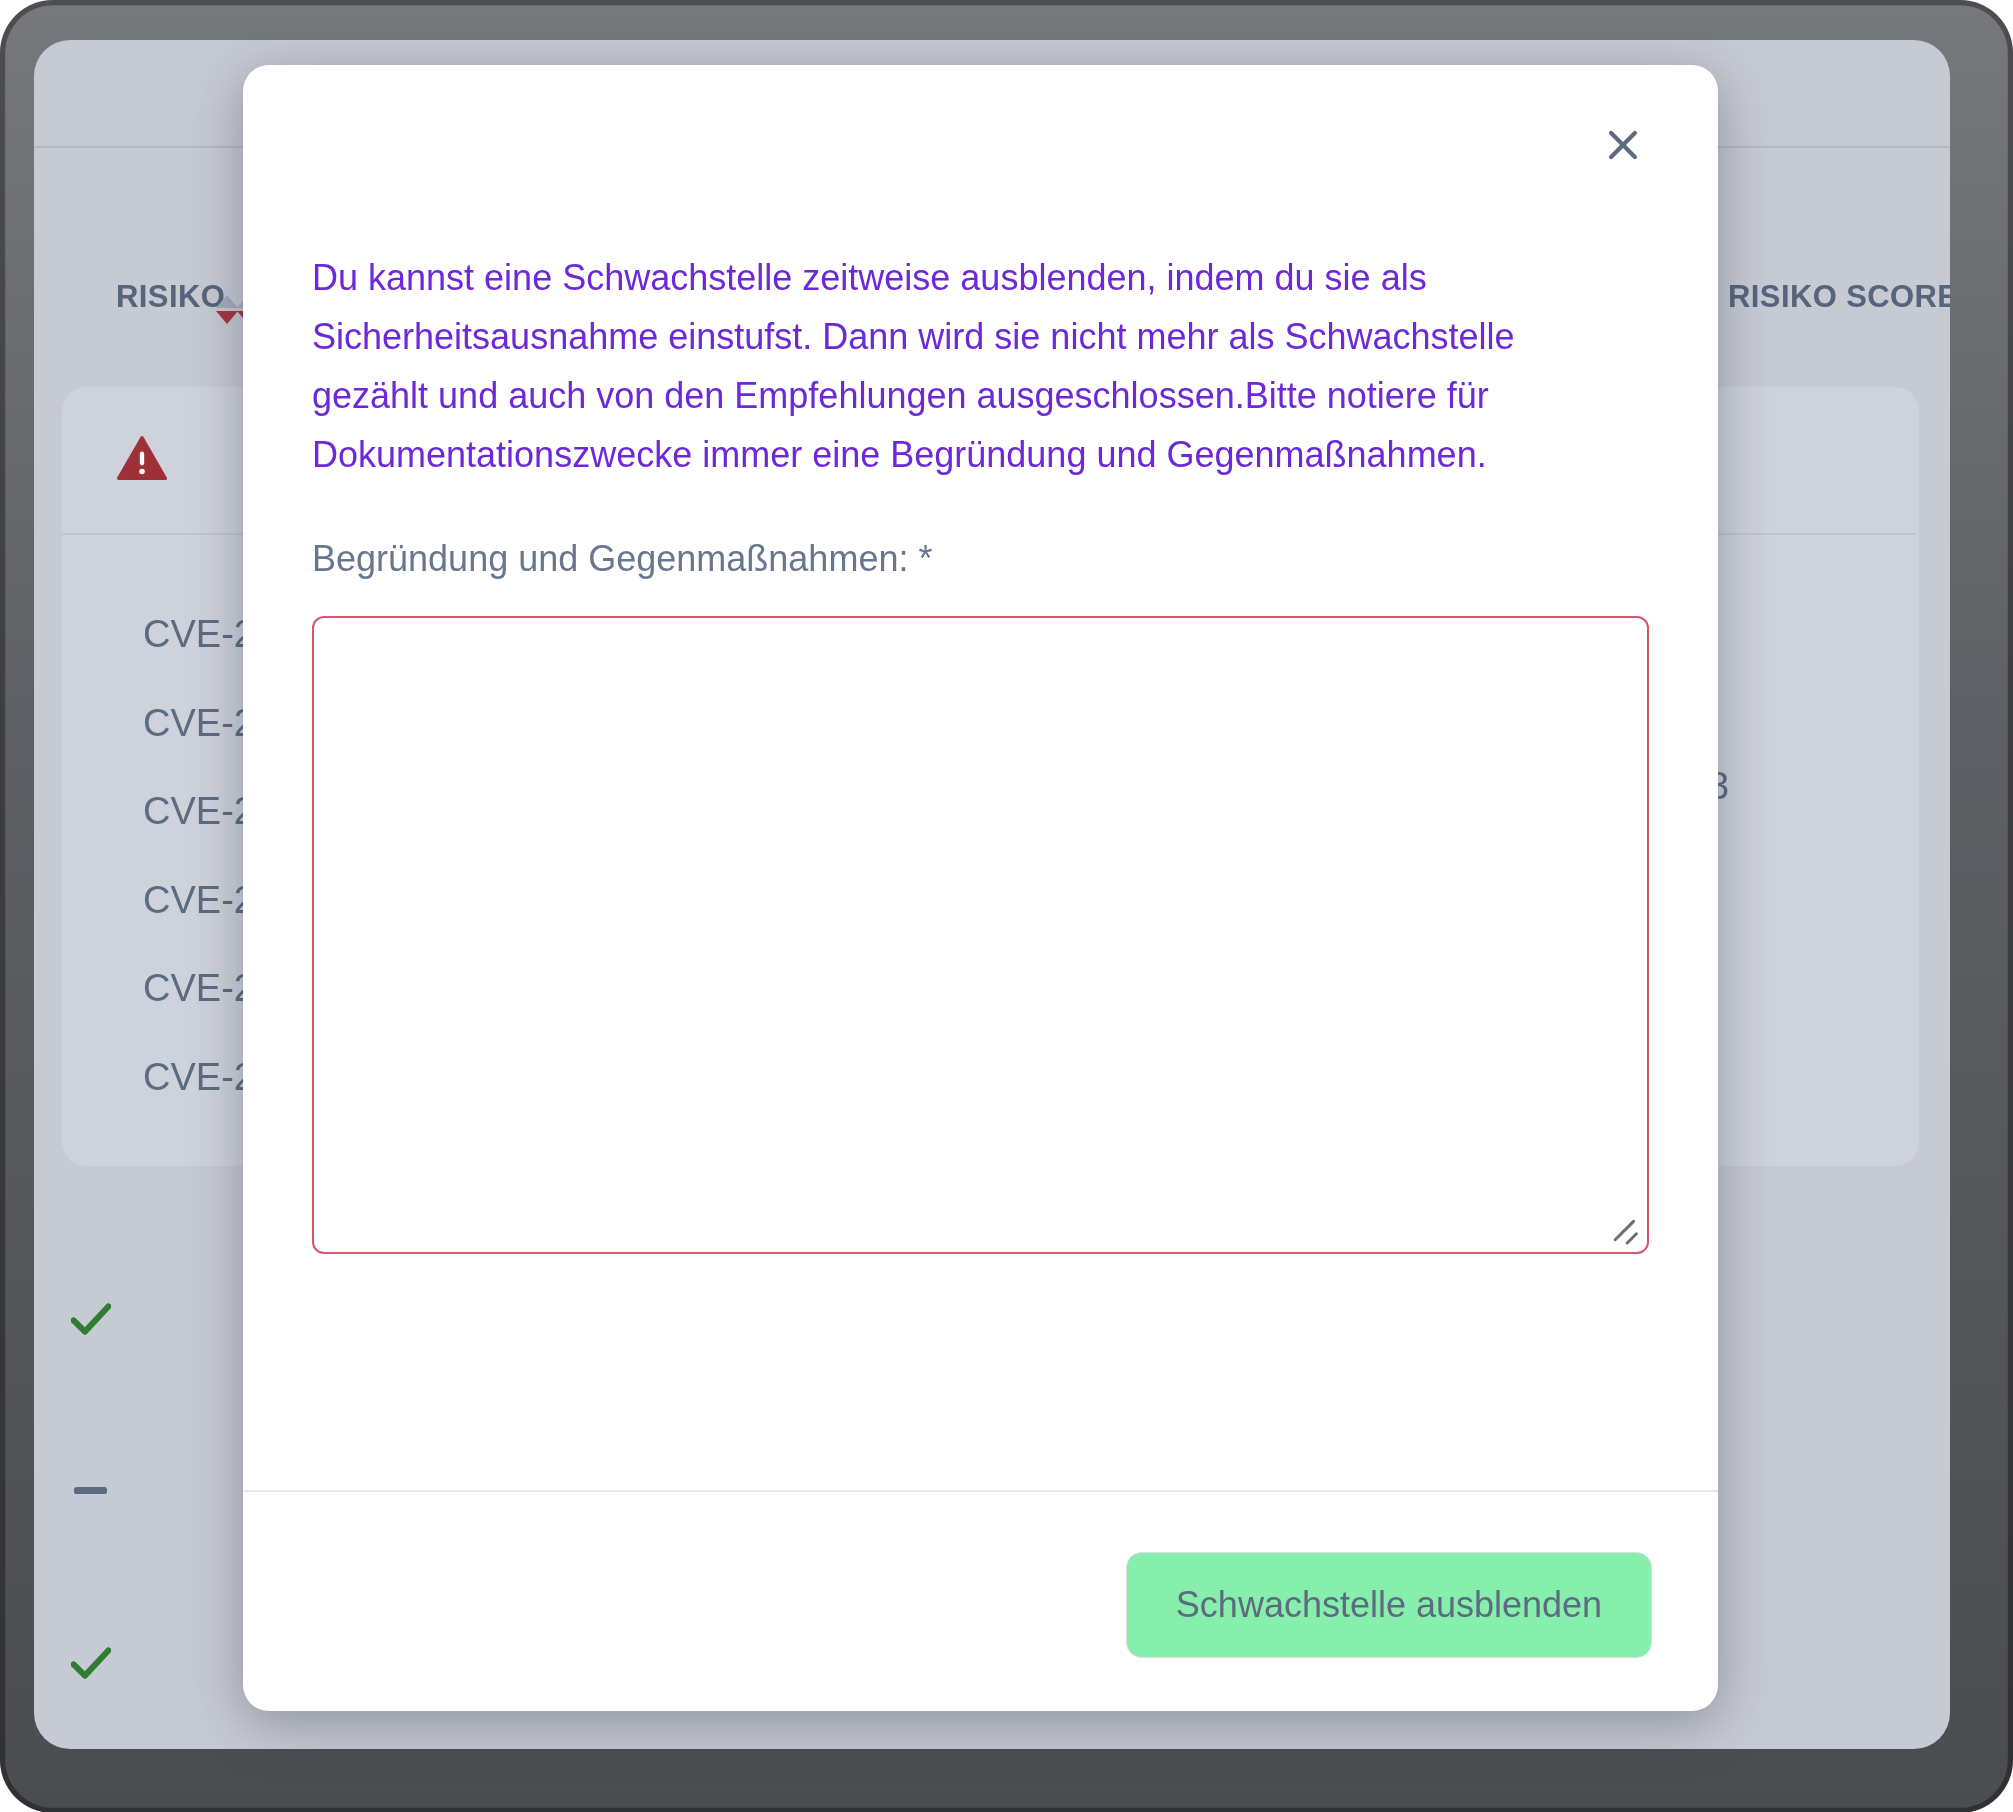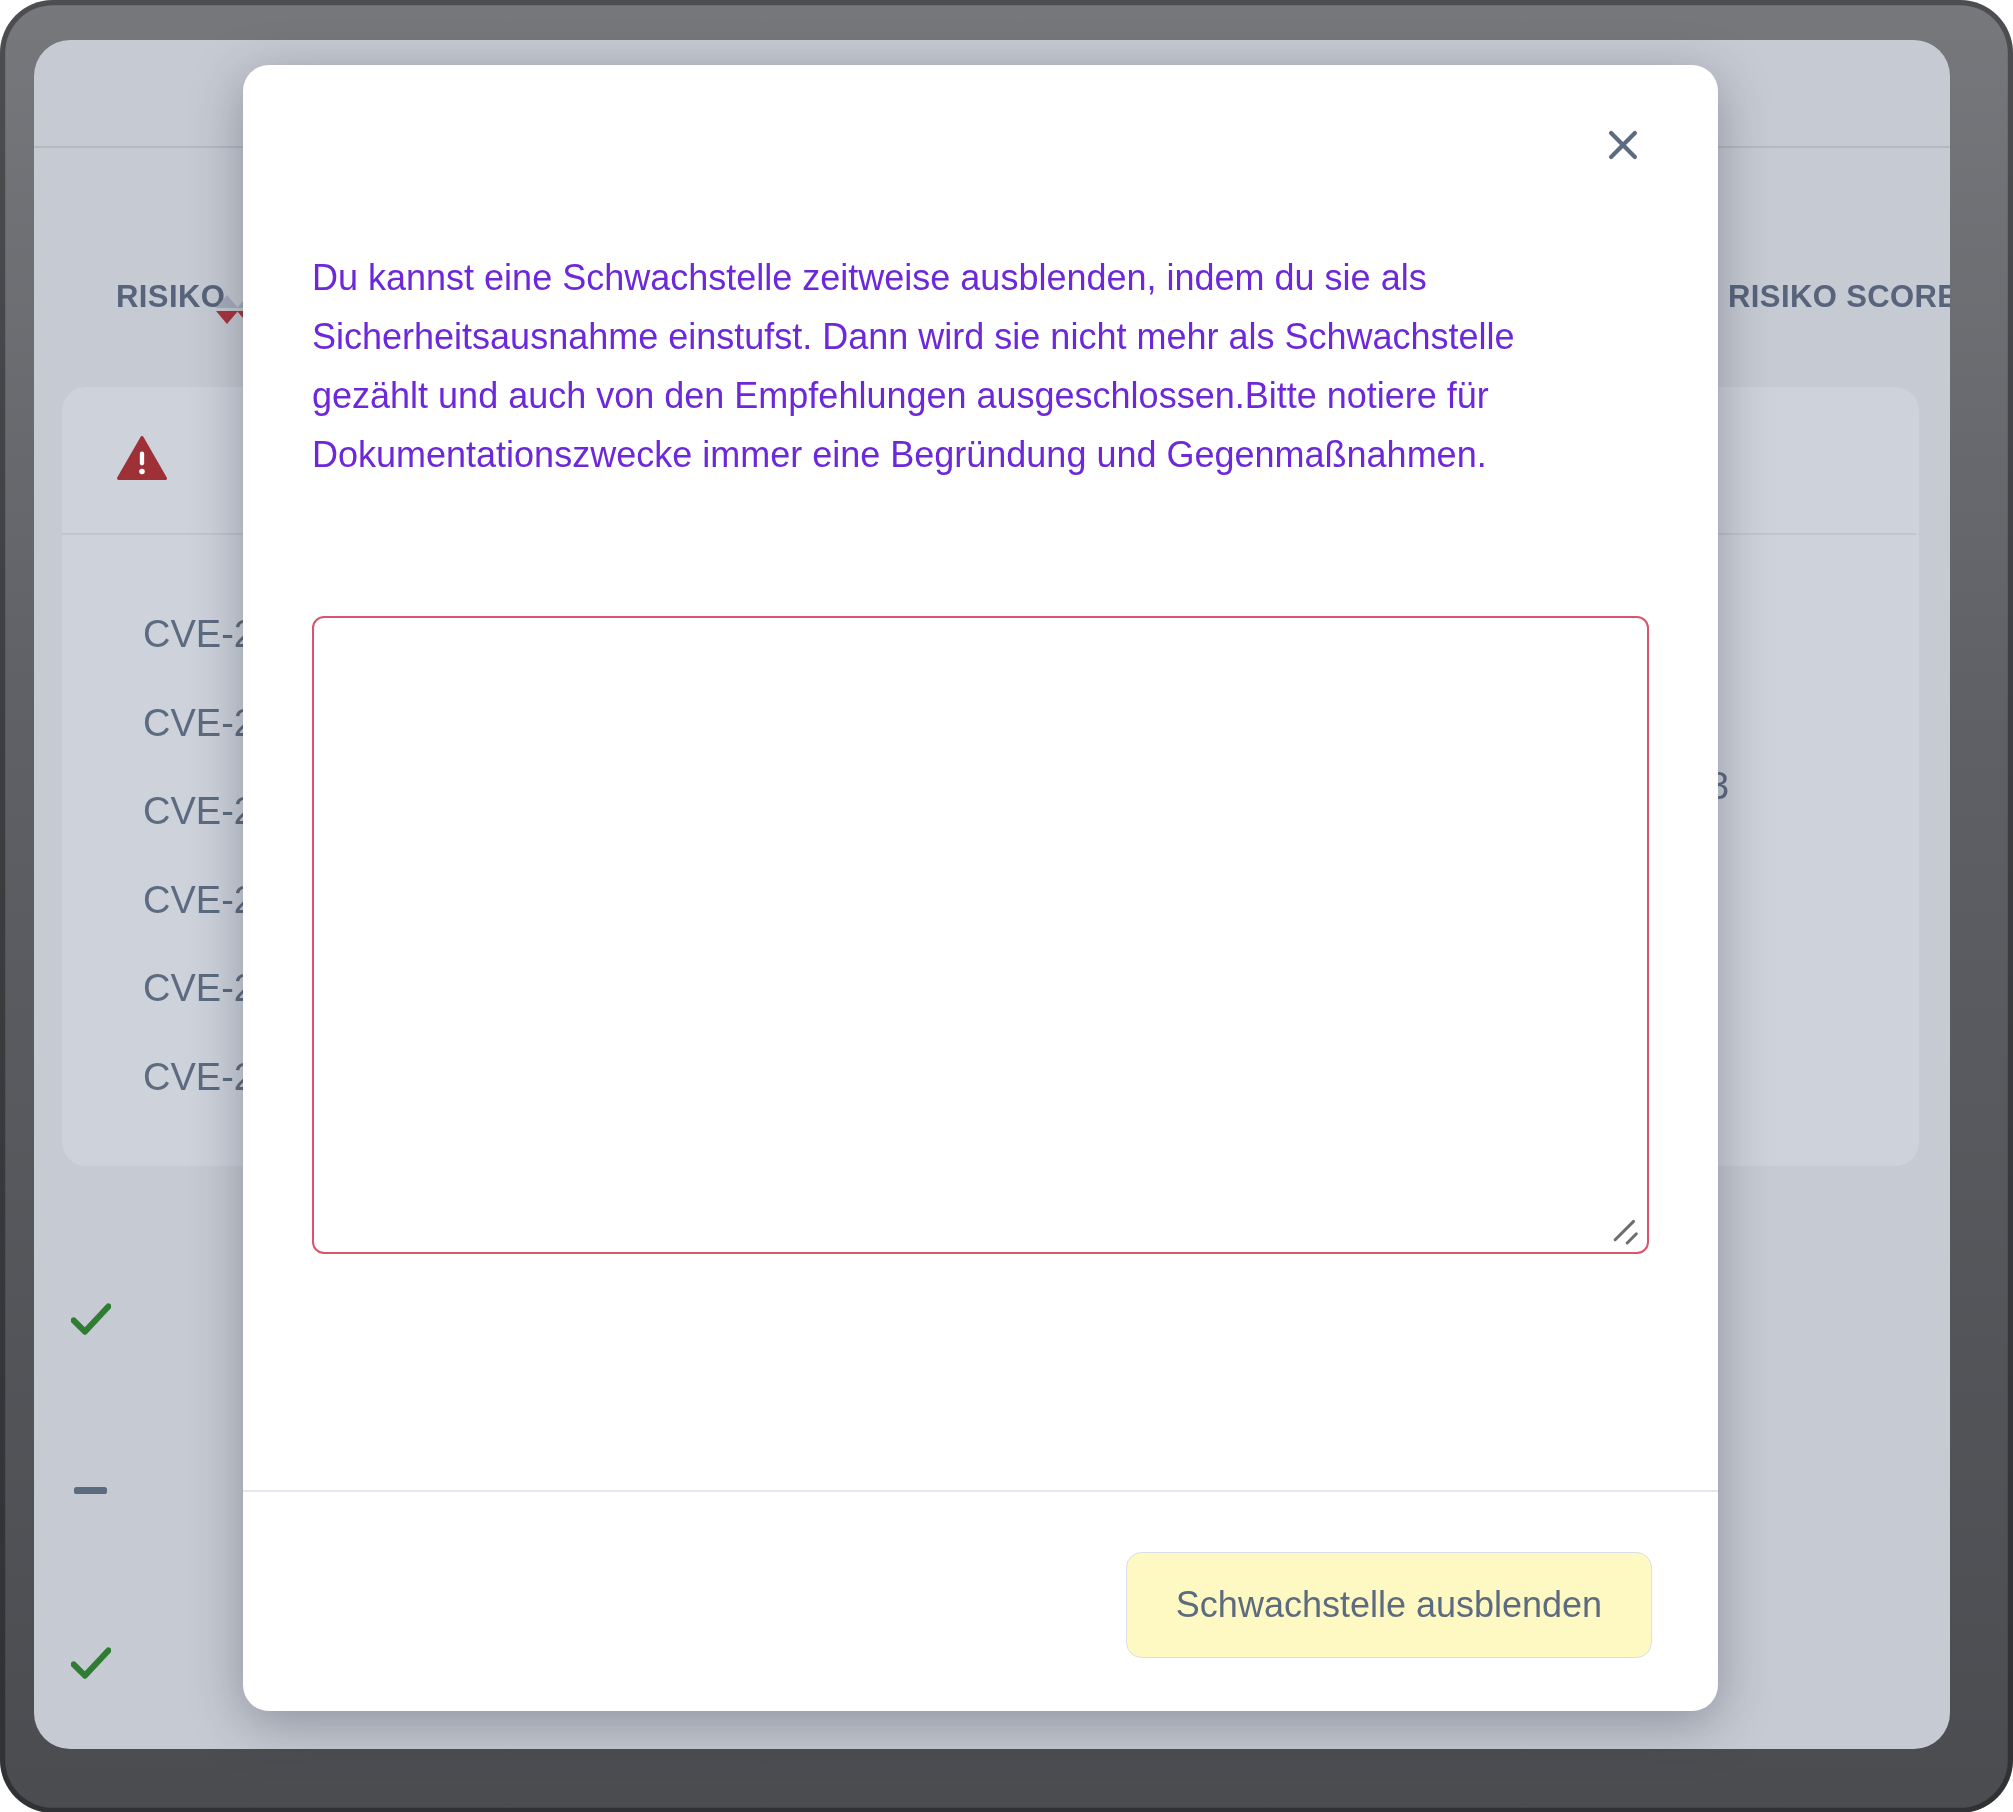--- a/index.html
+++ b/index.html
@@ -96,21 +96,21 @@
   }
   .error-bullet{
     width:13px;height:13px;border-radius:50%;background:#5f7086;
     margin:17px 27.5px 0 0;flex:0 0 auto;
   }
   .modal-footer-divider{
     position:absolute;left:0;top:1425px;width:100%;height:1.7px;background:#e4e7ed;
   }
   .submit-btn{
     position:absolute;left:883px;top:1487px;width:526px;height:106px;
-    box-sizing:border-box;background:#fef9c3;border:1.7px solid #d9dee7;border-radius:15.5px;
+    box-sizing:border-box;background:#86efac;border:1.7px solid #d9dee7;border-radius:15.5px;
     font-family:"Liberation Sans", sans-serif;font-size:36px;color:#5d6b80;
     display:flex;align-items:center;justify-content:center;cursor:pointer;white-space:nowrap;text-align:right;
   }
 </style>
 </head>
 <body>
 
 <div class="frame">
   <div class="screen">
 
@@ -164,20 +164,21 @@
 
 
     <div class="close-btn">
       <svg width="34" height="34" viewBox="0 0 40 40">
         <path d="M6 6 L34 34 M34 6 L6 34" stroke="#5b6b80" stroke-width="5" stroke-linecap="round"></path>
       </svg>
     </div>
 
     <div class="modal-body">Du kannst eine Schwachstelle zeitweise ausblenden, indem du sie als Sicherheitsausnahme einstufst. Dann wird sie nicht mehr als Schwachstelle gezählt und auch von den Empfehlungen ausgeschlossen.Bitte notiere für Dokumentationszwecke immer eine Begründung und Gegenmaßnahmen.</div>
 
+    <div class="field-label">Begründung und Gegenmaßnahmen: *</div>
 
     <textarea class="reason-textarea" value="" style=""></textarea>
 
     <div class="resize-grip">
       <span class="grip-line grip-a"></span>
       <span class="grip-line grip-b"></span>
     </div>
 
 
     <div class="modal-footer-divider"></div>

